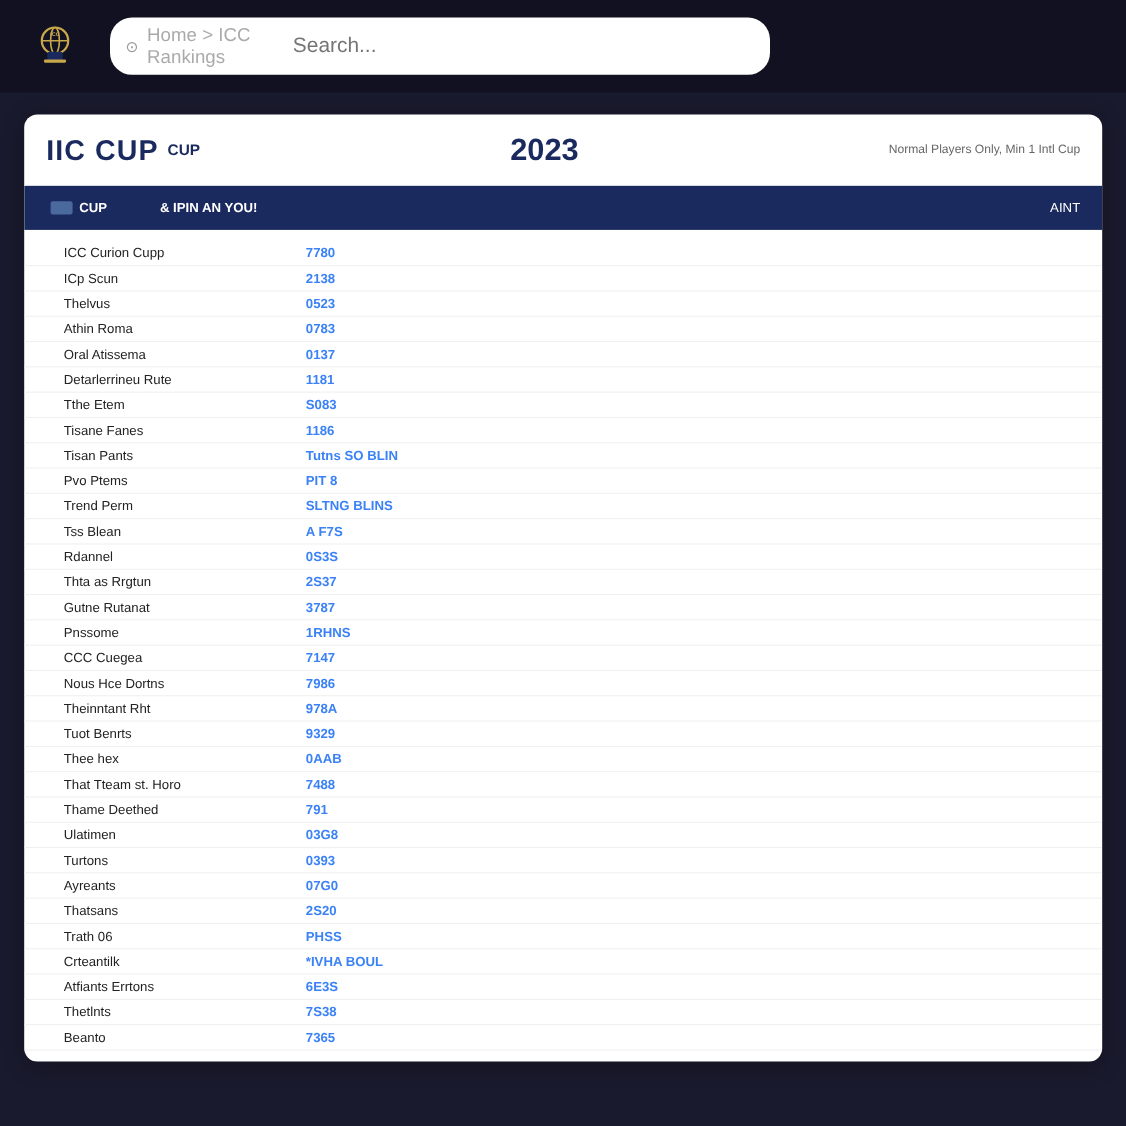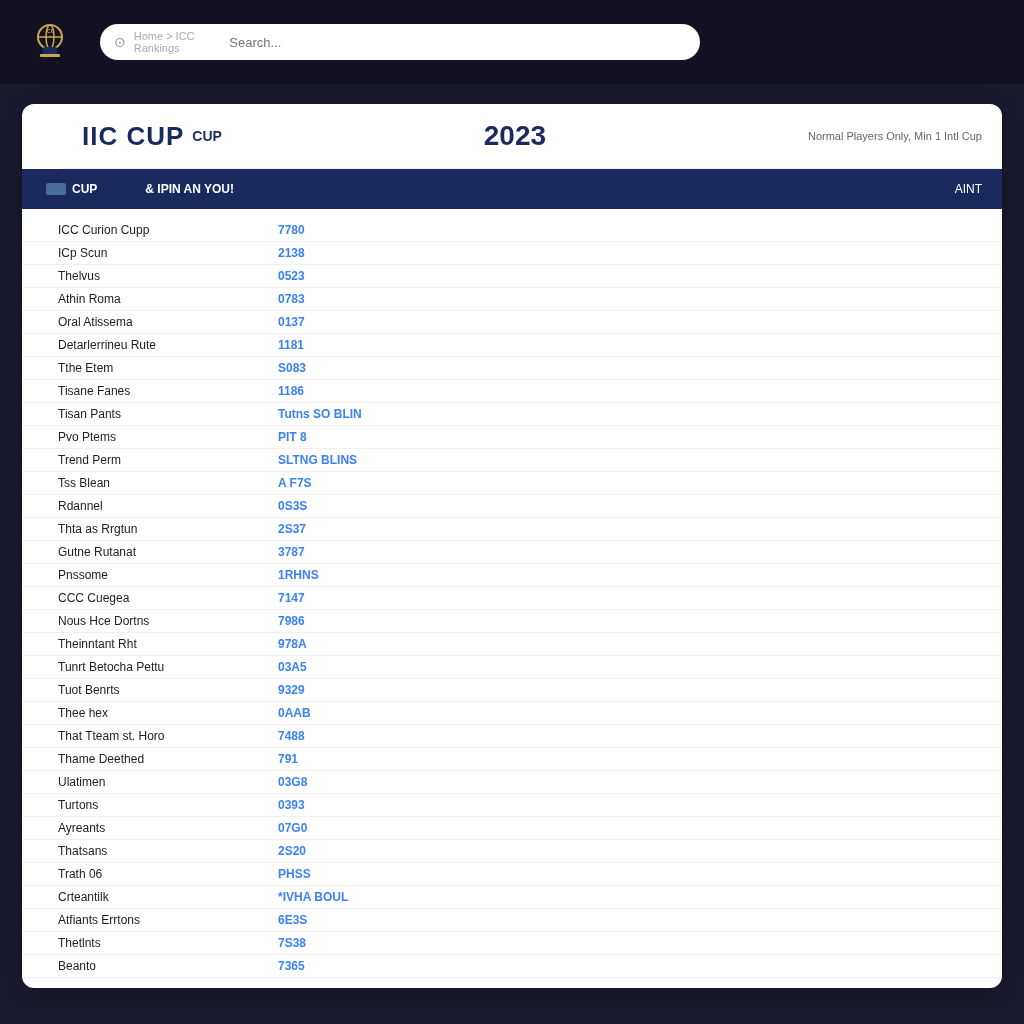--- a/index.html
+++ b/index.html
@@ -41,33 +41,33 @@
       align-items: center;
       background: white;
       border-radius: 20px;
       padding: 6px 14px;
       gap: 8px;
     }
 
     .search-bar input {
       border: none;
       outline: none;
-      font-size: 13px;
+      font-size: 19px;
       color: #0f766e;
       width: 100%;
       background: transparent;
     }
 
     .search-icon {
       color: #999;
       font-size: 14px;
     }
 
     .breadcrumb {
-      font-size: 11px;
+      font-size: 17px;
       color: #aaa;
       display: flex;
       align-items: flex-end;
       gap: 4px;
     }
 
     .main-content {
       width: 980px;
       background: white;
       border-radius: 12px;
@@ -75,21 +75,20 @@
       overflow: hidden;
       box-shadow: 0 4px 20px rgba(0,0,0,0.3);
     }
 
     .page-header {
       padding: 16px 20px;
       display: flex;
       align-items: center;
       justify-content: space-between;
       border-bottom: 1px solid #eee;
-      margin-left: 40px;
     }
 
     .page-title-block {
       display: flex;
       align-items: center;
       gap: 8px;
     }
 
     .page-title {
       font-size: 26px;
@@ -298,24 +297,20 @@
     </div>
       <div class="table-row">
       <span class="col-name">Nous Hce Dortns</span>
       <span class="col-value">7986</span>
     </div>
       <div class="table-row">
       <span class="col-name">Theinntant Rht</span>
       <span class="col-value">978A</span>
     </div>
       <div class="table-row">
-      <span class="col-name">Tunrt Betocha Pettu</span>
-      <span class="col-value">03A5</span>
-    </div>
-      <div class="table-row">
       <span class="col-name">Tuot Benrts</span>
       <span class="col-value">9329</span>
     </div>
       <div class="table-row">
       <span class="col-name">Thee hex</span>
       <span class="col-value">0AAB</span>
     </div>
       <div class="table-row">
       <span class="col-name">That Tteam st. Horo</span>
       <span class="col-value">7488</span>

